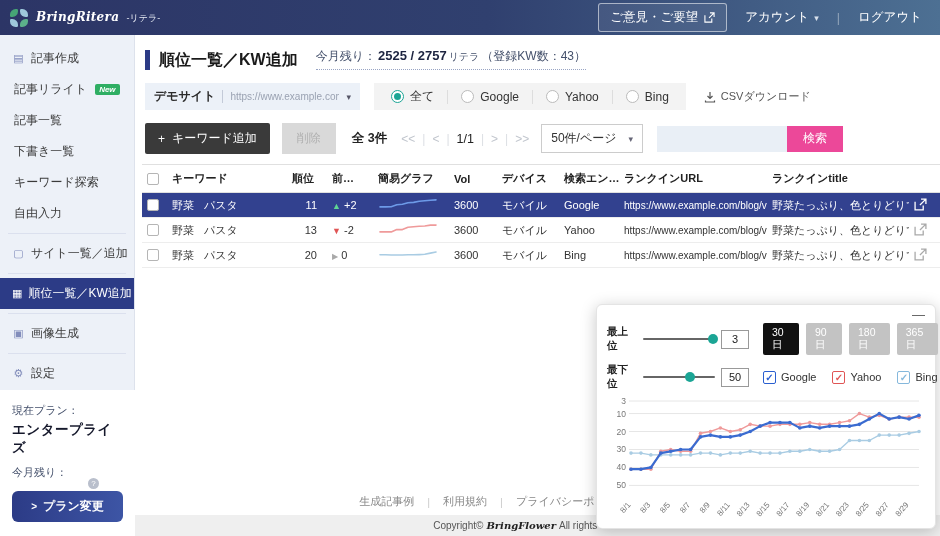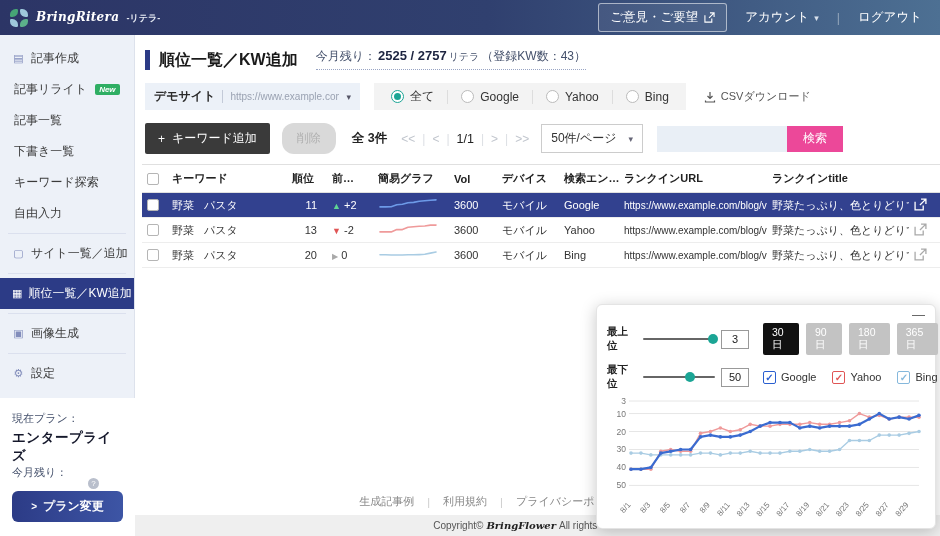--- a/index.html
+++ b/index.html
@@ -10,21 +10,21 @@
   .hdr { height:35px; display:flex; align-items:center; justify-content:space-between;
          background:linear-gradient(90deg,#2c3566 0%,#30406f 52%,#4d7093 100%); padding:0 18px 0 10px; }
   .hdr-left { display:flex; align-items:center; gap:8px; }
   .logo-flower { width:18px; height:18px; display:grid; grid-template-columns:8px 8px; grid-template-rows:8px 8px; gap:2px; transform:rotate(0deg); }
   .petal { width:8px; height:8px; }
   .petal.p1 { background:#46a476; border-radius:70% 15% 70% 15%; }
   .petal.p2 { background:#9ec9dc; border-radius:15% 70% 15% 70%; }
   .petal.p3 { background:#9ec9dc; border-radius:15% 70% 15% 70%; }
   .petal.p4 { background:#5cb08a; border-radius:70% 15% 70% 15%; }
   .logo-text { color:#fff; font-family:"DejaVu Serif", serif; font-style:italic; font-weight:bold; font-size:12px; letter-spacing:.3px; }
-  .logo-suffix { color:#e8ecf5; font-size:9px; margin-left:4px; font-weight:bold; }
+  .logo-suffix { color:#e8ecf5; font-size:9px; margin-left:4px; font-weight:normal; }
   .hdr-right { display:flex; align-items:center; gap:18px; color:#fff; font-size:12.5px; }
   .fb-btn { border:1px solid rgba(255,255,255,.55); background:rgba(255,255,255,.07); border-radius:3px;
             padding:5px 11px; display:flex; align-items:center; gap:6px; cursor:pointer; }
   .acct { display:flex; align-items:center; gap:5px; cursor:pointer; }
   .caret { font-size:9px; color:#d8e0ec; }
   .hdr-sep { color:rgba(255,255,255,.4); }
   .logout { cursor:pointer; }
   .ext-ico svg, .dl-ico svg { display:block; }
 
   
@@ -35,21 +35,21 @@
   .nav-item { display:flex; align-items:center; gap:6px; padding:7px 6px 7px 12px; font-size:12px; color:#3a3a3a; cursor:pointer; white-space:nowrap; }
   .nav-item .ni { width:13px; text-align:center; color:#828dbb; font-size:11px; }
   .nav-item.sub { padding-left:14px; }
   .nav-item.active { background:#2c3b86; color:#fff; }
   .nav-item.active .ni { color:#fff; }
   .badge-new { background:#2fae63; color:#fff; font-size:8px; font-weight:bold; font-style:italic; padding:1px 4px; border-radius:2px; margin-left:2px; }
   .nav-div { border-top:1px solid #dbe0ee; margin:4px 8px; }
 
   .plan-card { position:absolute; left:0; bottom:0; width:135px; background:#fff; padding:13px 12px 14px; }
   .plan-lbl { font-size:11px; color:#44506b; margin-bottom:3px; }
-  .plan-name { font-size:13.5px; font-weight:bold; color:#15182b; margin-bottom:0; letter-spacing:.5px; }
+  .plan-name { font-size:13.5px; font-weight:bold; color:#15182b; margin-bottom:8px; letter-spacing:.5px; }
   .plan-remain-row { font-size:11px; color:#44506b; margin-bottom:2px; position:relative; }
   .help-ico { display:inline-block; width:11px; height:11px; border-radius:50%; background:#b9bfcc; color:#fff; font-size:8px;
               text-align:center; line-height:11px; position:absolute; right:24px; top:13px; }
   .plan-nums { font-size:15px; font-weight:bold; color:#15182b; }
   .plan-unit { font-size:10px; color:#44506b; font-weight:normal; margin-left:3px; }
   .plan-btn { margin-top:11px; background:linear-gradient(90deg,#2c3b86,#3d55a5); color:#fff; font-size:12px; font-weight:bold;
               text-align:center; padding:7px 0; border-radius:6px; cursor:pointer; }
   .plan-btn .chev { margin-right:6px; font-size:10px; }
 
   
@@ -69,21 +69,21 @@
   .radio-group { display:flex; align-items:center; background:#f3f3f3; padding:5px 4px; font-size:12px; color:#333; }
   .radio-opt { display:flex; align-items:center; gap:6px; padding:0 13px; cursor:pointer; border-left:1px solid #ddd; }
   .radio-opt:first-child { border-left:none; }
   .rdo { width:13px; height:13px; border-radius:50%; border:1px solid #bbb; background:#fff; position:relative; }
   .rdo.sel { border-color:#1ba595; }
   .rdo.sel::after { content:""; position:absolute; inset:2px; border-radius:50%; background:#1ba595; }
   .csv-btn { display:flex; align-items:center; gap:5px; font-size:11px; color:#555; cursor:pointer; margin-left:4px; }
 
   .toolbar { display:flex; align-items:center; gap:12px; margin:13px 8px 0 10px; }
   .btn-add { background:#3a3a3a; color:#fff; font-size:12px; padding:7px 13px; border-radius:2px; display:flex; align-items:center; gap:7px; cursor:pointer; }
-  .btn-del { background:#d9d9d9; color:#b0b0b0; font-size:12px; padding:7px 15px; border-radius:12px; }
+  .btn-del { background:#d9d9d9; color:#b0b0b0; font-size:12px; padding:7px 15px; border-radius:0; }
   .tb-total { font-size:12.5px; font-weight:bold; color:#222; margin-left:4px; }
   .pag { display:flex; align-items:center; gap:7px; color:#c0c5cd; font-size:12px; margin-left:2px; }
   .pag .cur { color:#222; font-size:12.5px; }
   .pag .sep { color:#dcdfe4; }
   .per-page { border:1px solid #ccc; background:#fff; font-size:12px; color:#333; padding:5px 9px; display:flex; align-items:center; gap:12px; cursor:pointer; }
   .per-page .caret { color:#667; }
   .search-wrap { display:flex; margin-left:2px; }
   .search-input { background:#e9eff6; border:none; outline:none; width:130px; height:26px; font-size:12px; padding:0 8px; }
   .btn-search { background:#ec4899; color:#fff; font-size:12px; height:26px; padding:0 16px; display:flex; align-items:center; cursor:pointer; }
 

